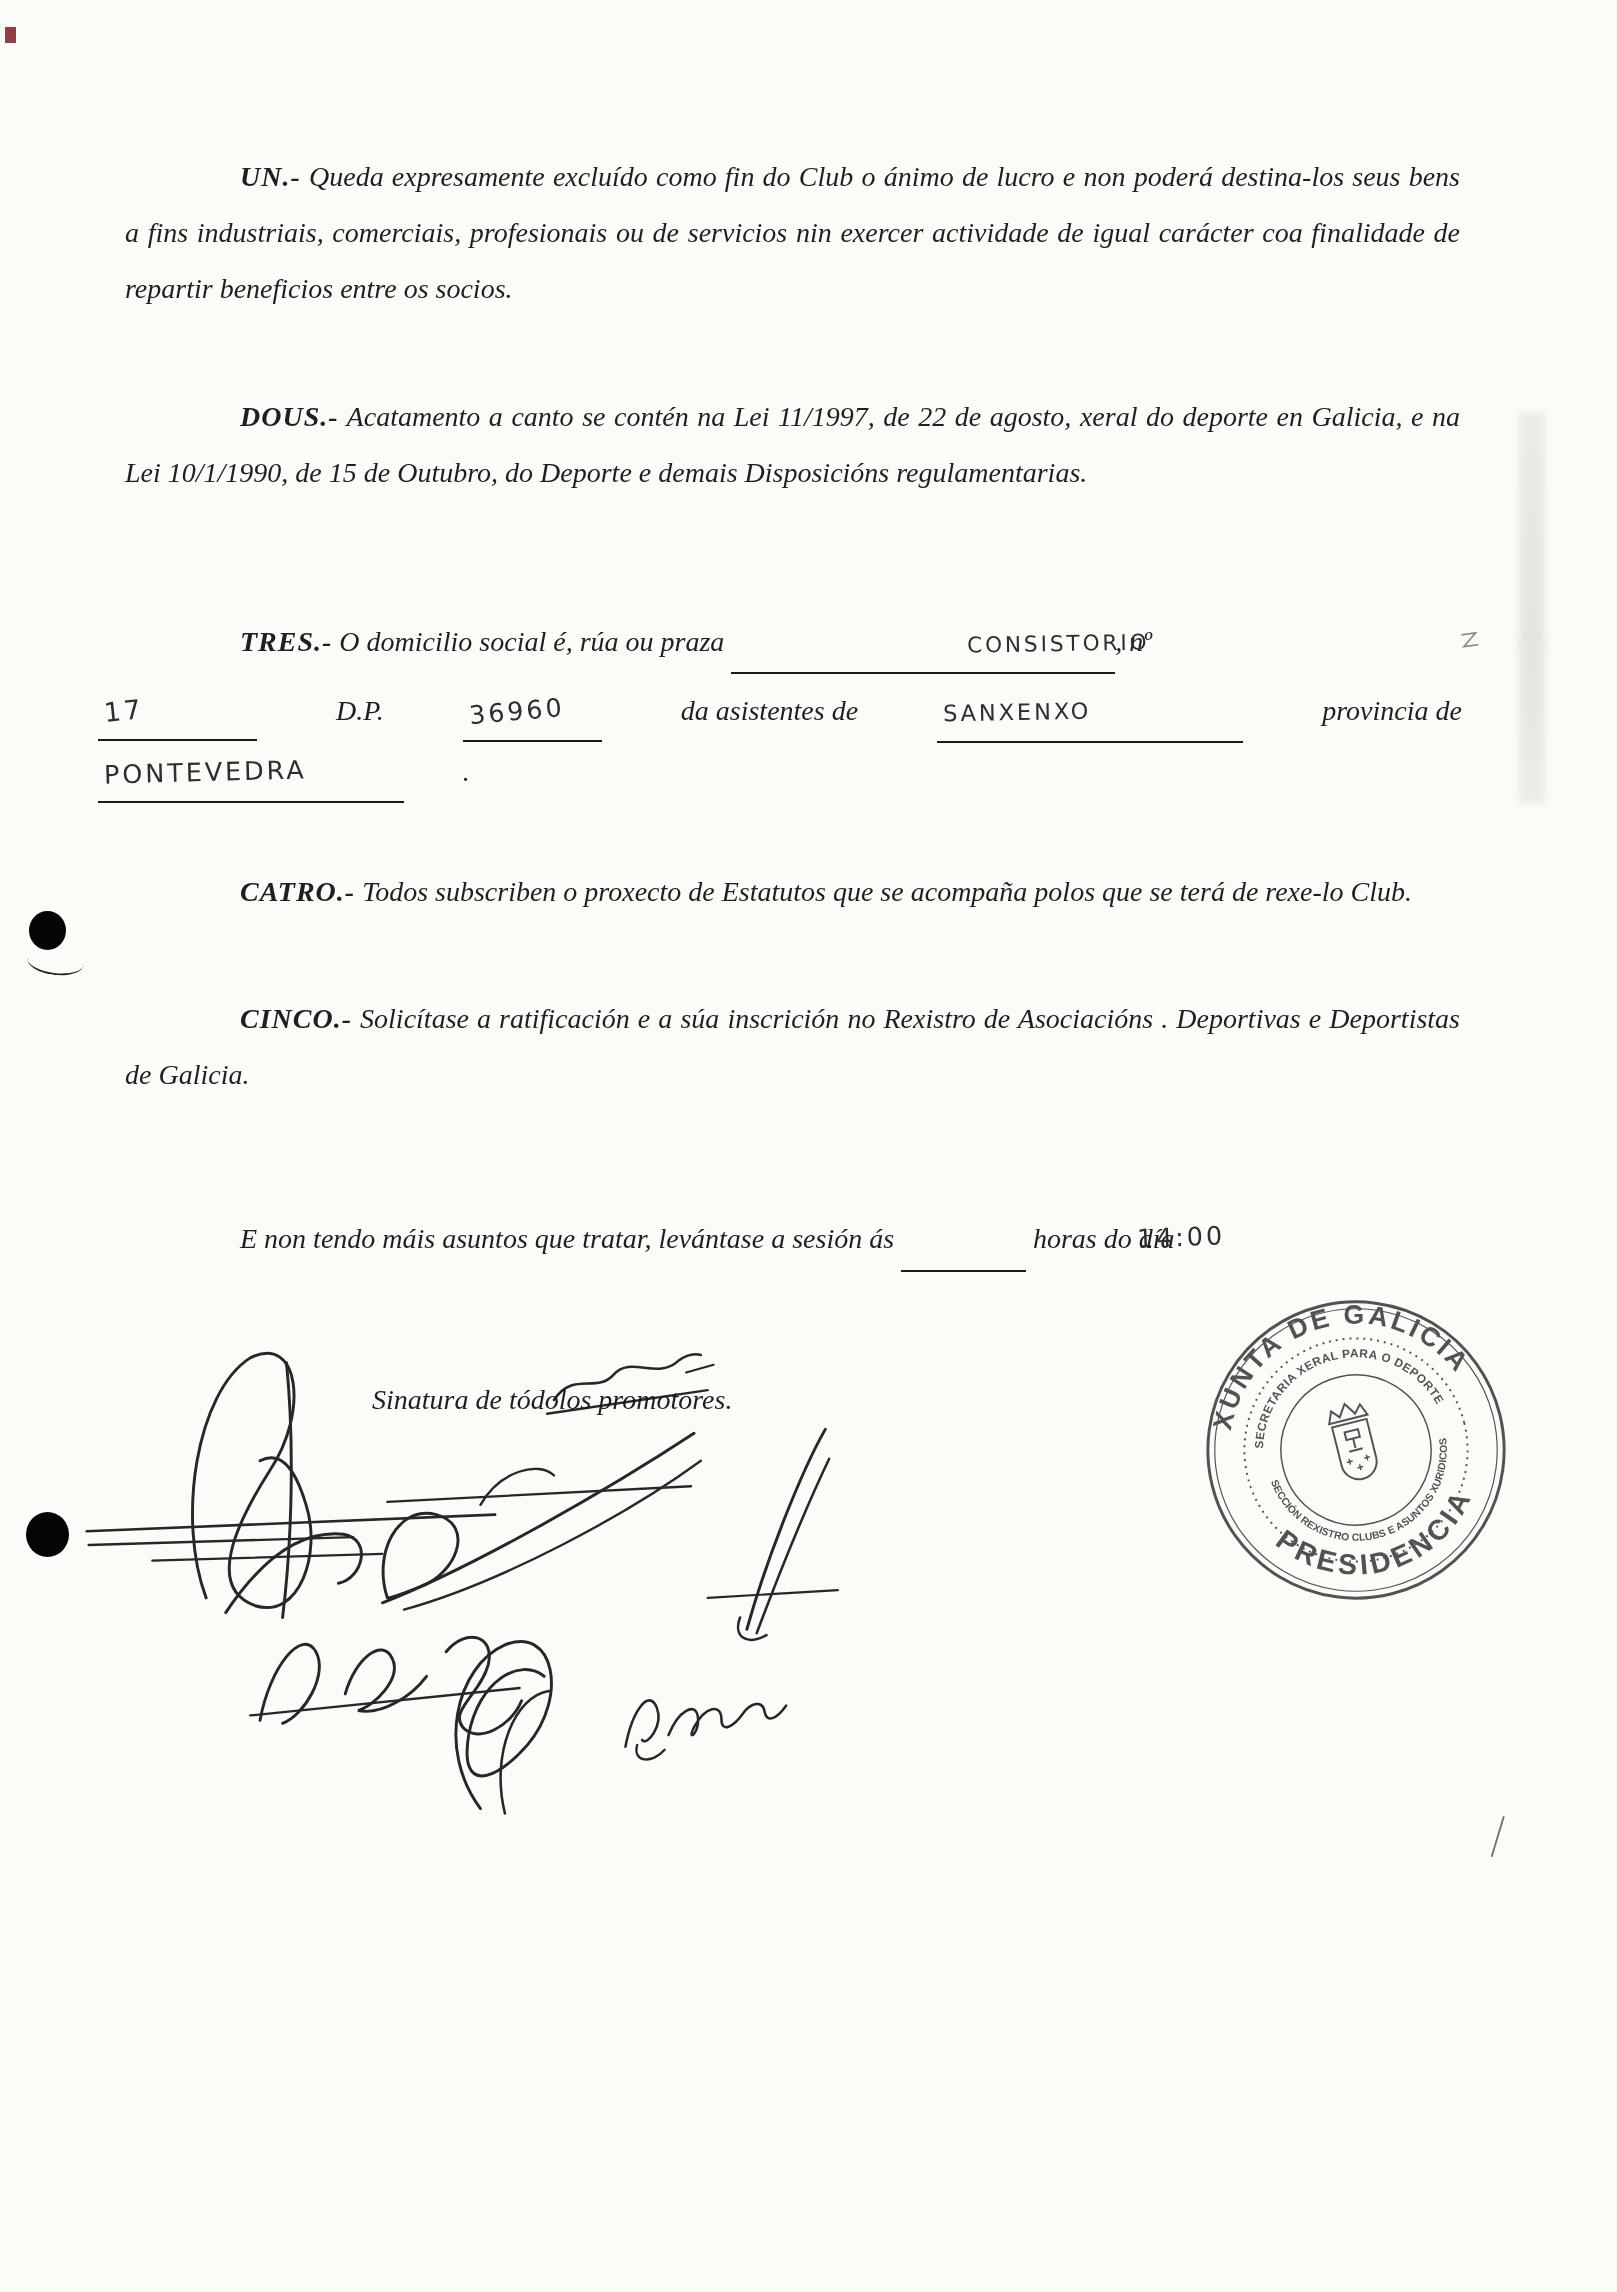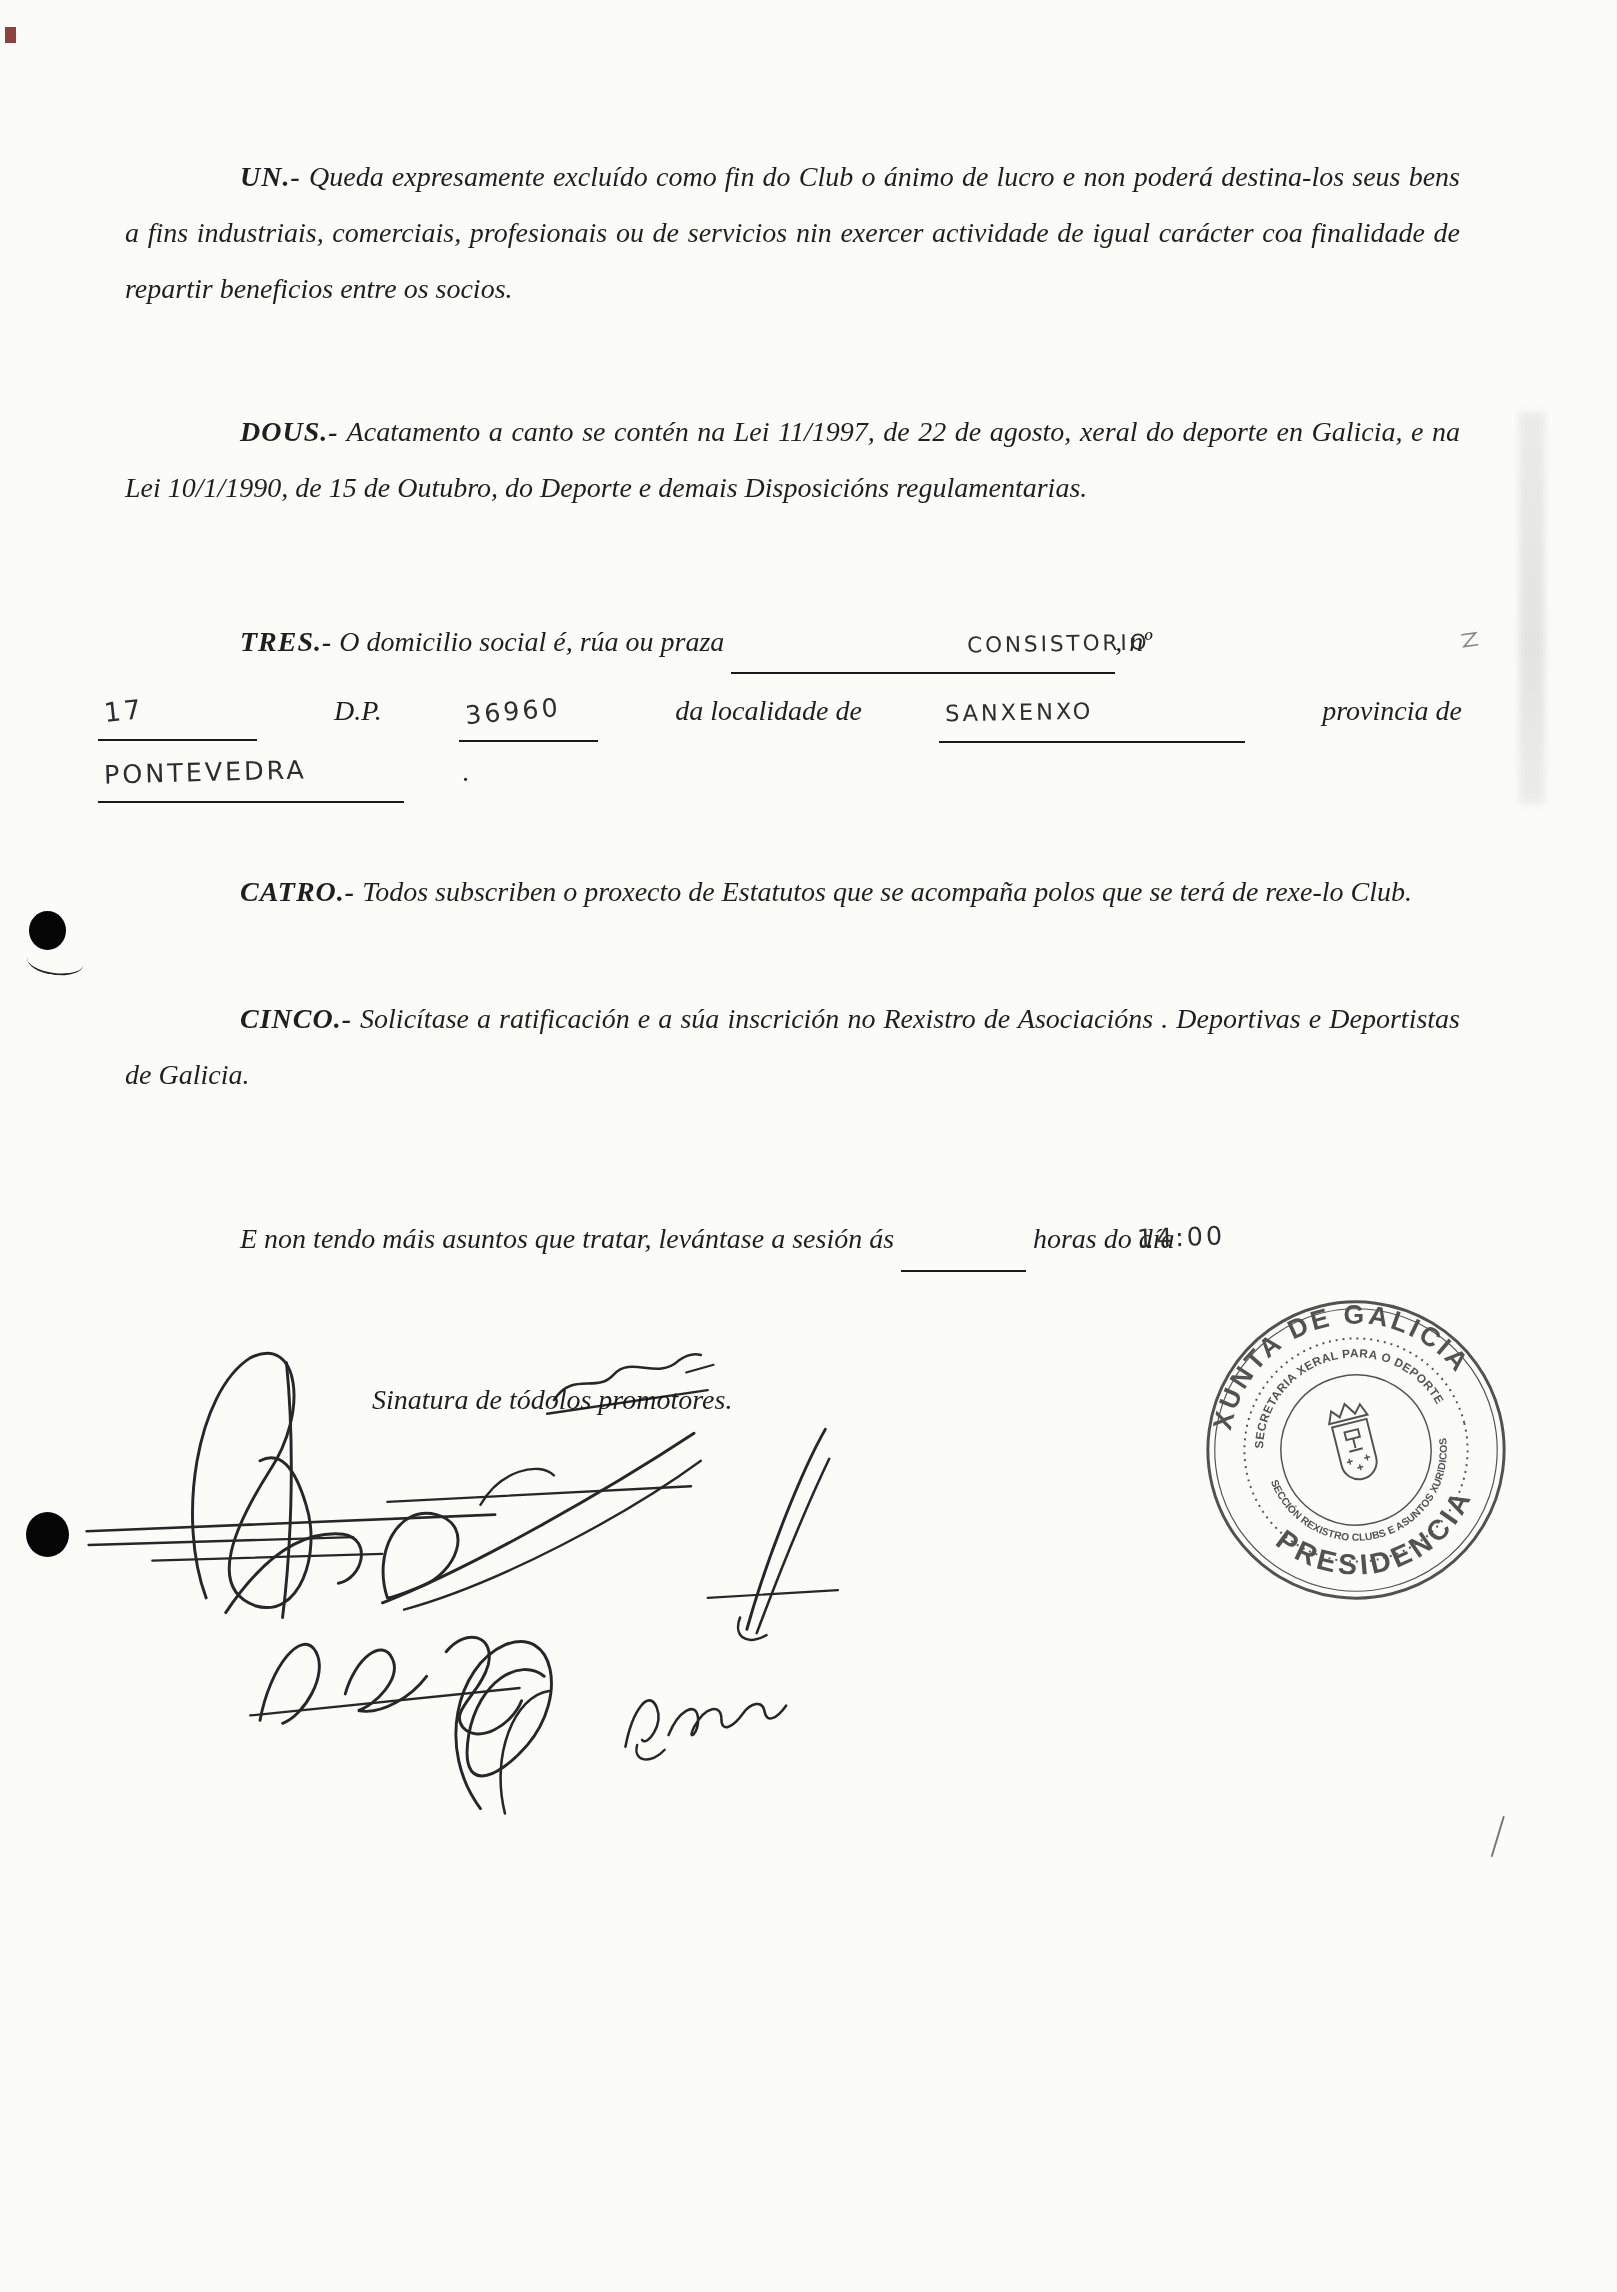--- a/index.html
+++ b/index.html
@@ -69,36 +69,36 @@
   </svg>
   <svg class="cornerslash" width="23.5" height="47" viewBox="0 0 24 48">
     <path d="M18 4 L6 44" stroke="#4a4a4a" stroke-width="2" fill="none" stroke-linecap="round"></path>
   </svg>
 
   <div class="para" style="top:149px">
     <span class="plabel">UN.-</span>
     <span>Queda expresamente excluído como fin do Club o ánimo de lucro e non poderá destina-los seus bens a fins industriais, comerciais, profesionais ou de servicios nin exercer actividade de igual carácter coa finalidade de repartir beneficios entre os socios.</span>
   </div>
 
-  <div class="para" style="top:404px">
+  <div class="para" style="top:389px">
     <span class="plabel">DOUS.-</span>
     <span>Acatamento a canto se contén na Lei 11/1997, de 22 de agosto, xeral do deporte en Galicia, e na Lei 10/1/1990, de 15 de Outubro, do Deporte e demais Disposicións regulamentarias.</span>
   </div>
 
   <div class="para" style="top:617px;line-height:49px">
     <span class="plabel">TRES.-</span>
     <span>O domicilio social é, rúa ou praza</span>
     <span class="fill" style="width:372px"><span class="hand hand-street">CONSISTORIO</span></span><span>, nº</span>
   </div>
 
   <div class="tline" style="top:686px">
     <span class="fill" style="width:147px"><span class="hand hand-number">17</span></span>
     <span>D.P.</span>
     <span class="fill" style="width:127px"><span class="hand hand-postal">36960</span></span>
-    <span>da localidade de</span>
+    <span>da asistentes de</span>
     <span class="fill" style="width:294px"><span class="hand hand-locality">SANXENXO</span></span>
     <span>provincia de</span>
   </div>
 
   <div class="tline3" style="top:747px">
     <span class="fill" style="width:294px"><span class="hand hand-province">PONTEVEDRA</span></span>
     <span>.</span>
   </div>
 
   <div class="para" style="top:864px">

